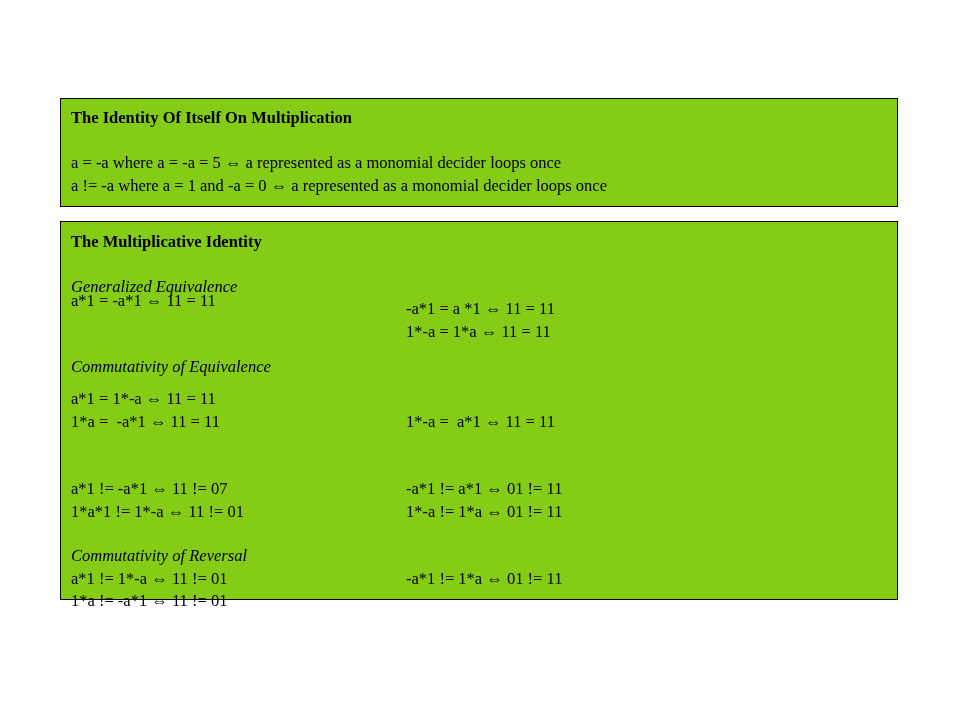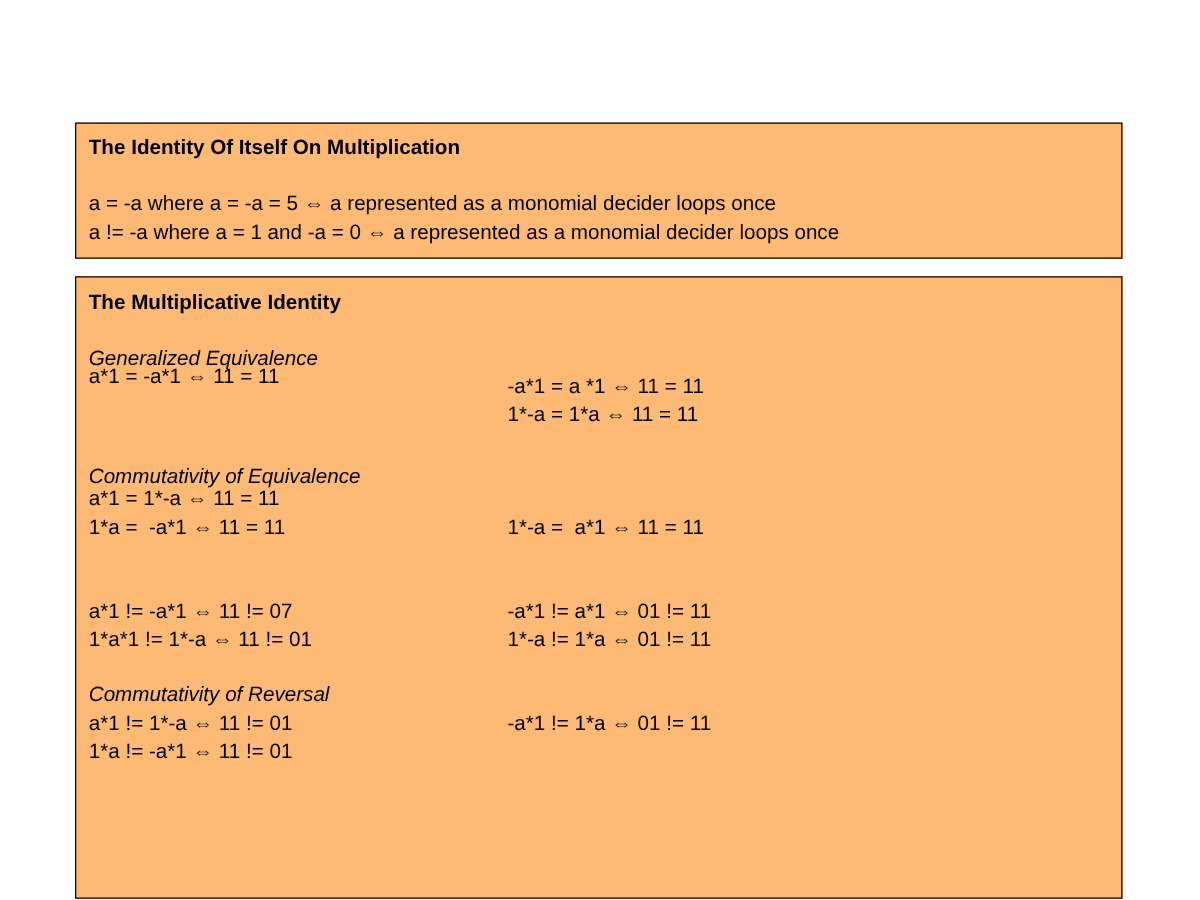--- a/index.html
+++ b/index.html
@@ -3,24 +3,24 @@
 <meta charset="utf-8">
 <style>
   html, body { margin: 0; padding: 0; }
   body {
     width: 960px; height: 720px; background: #ffffff;
     position: relative; overflow: hidden;
     font-family: "Liberation Sans", sans-serif; color: #000000;
   }
   .box {
     position: absolute; left: 60px; width: 838px;
-    border: 1px solid #000000; box-sizing: border-box; background: #fdba74;
+    border: 1px solid #000000; box-sizing: border-box; background: #84cc16; font-family: Liberation Serif, serif;
   }
   #box1 { top: 98px; height: 109px; }
-  #box2 { top: 221px; height: 498px; text-align: right; }
+  #box2 { top: 221px; height: 379px; text-align: right; }
   .line {
     position: absolute; left: 10px; font-size: 16.5px; line-height: 22px;
     white-space: pre;
   }
   .title { font-weight: bold; }
   .sub { font-style: italic; }
   .col2 { left: 345px; }
 </style>
 </head>
 <body>
@@ -32,21 +32,21 @@
 </div>
 
 <div class="box" id="box2">
   <div class="line title" style="top:9px">The Multiplicative Identity</div>
 
   <div class="line sub" style="top:54px">Generalized Equivalence</div>
   <div class="line" style="top:68px">a*1 = -a*1 ⇔ 11 = 11</div>
   <div class="line col2" style="top:76px">-a*1 = a *1 ⇔ 11 = 11</div>
   <div class="line col2" style="top:99px">1*-a = 1*a ⇔ 11 = 11</div>
 
-  <div class="line sub" style="top:148px">Commutativity of Equivalence</div>
+  <div class="line sub" style="top:134px">Commutativity of Equivalence</div>
   <div class="line" style="top:166px">a*1 = 1*-a ⇔ 11 = 11</div>
   <div class="line" style="top:189px">1*a =  -a*1 ⇔ 11 = 11</div>
   <div class="line col2" style="top:189px">1*-a =  a*1 ⇔ 11 = 11</div>
 
   <div class="line" style="top:256px">a*1 != -a*1 ⇔ 11 != 07</div>
   <div class="line col2" style="top:256px">-a*1 != a*1 ⇔ 01 != 11</div>
   <div class="line" style="top:279px">1*a*1 != 1*-a ⇔ 11 != 01</div>
   <div class="line col2" style="top:279px">1*-a != 1*a ⇔ 01 != 11</div>
 
   <div class="line sub" style="top:323px">Commutativity of Reversal</div>

